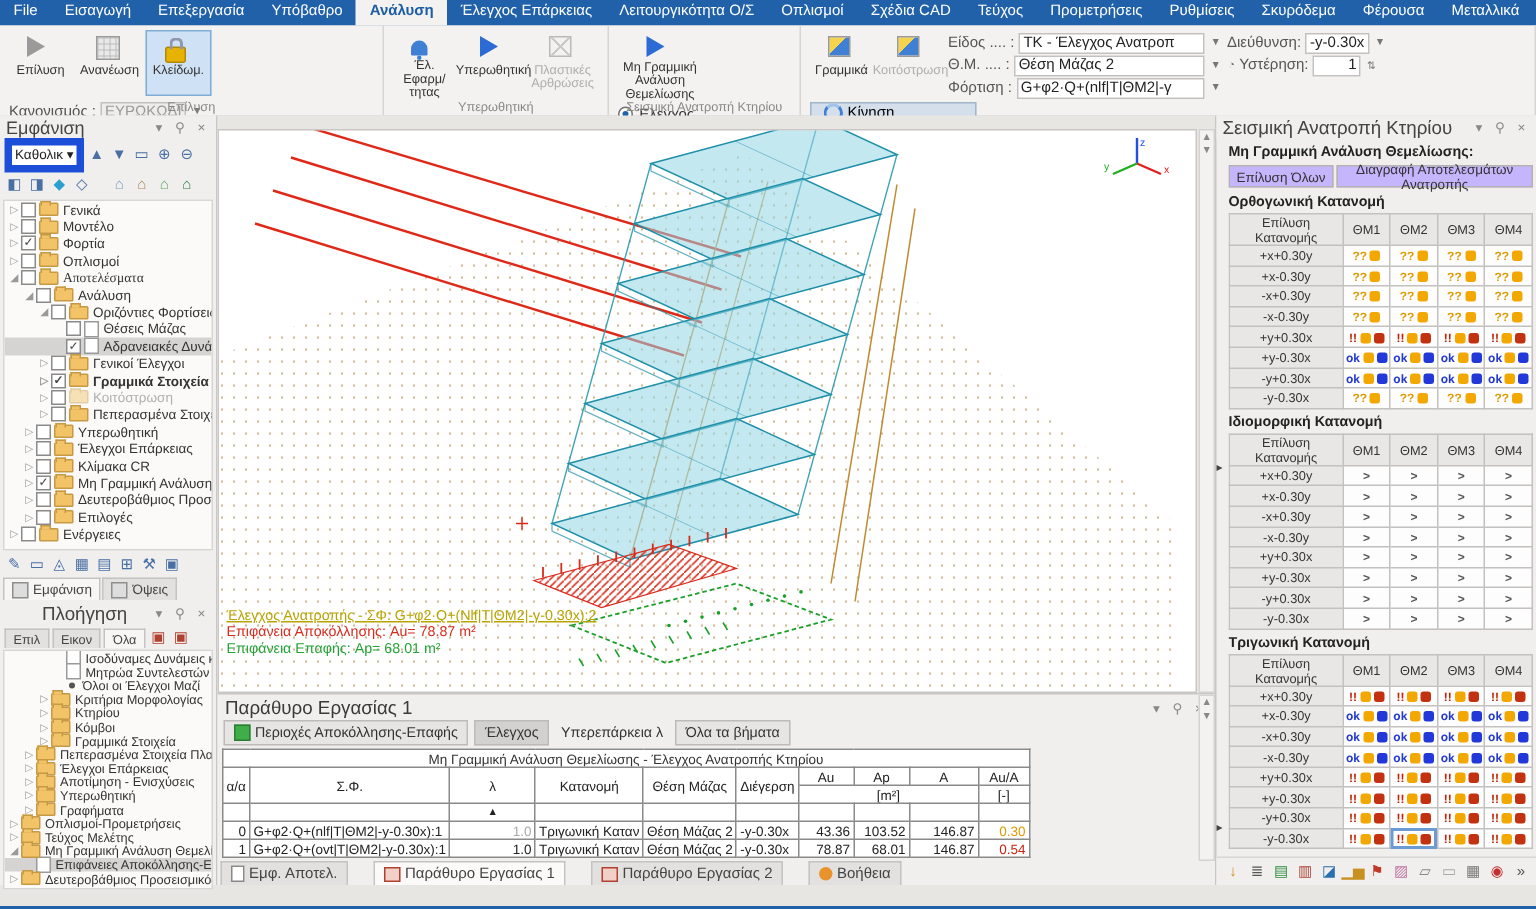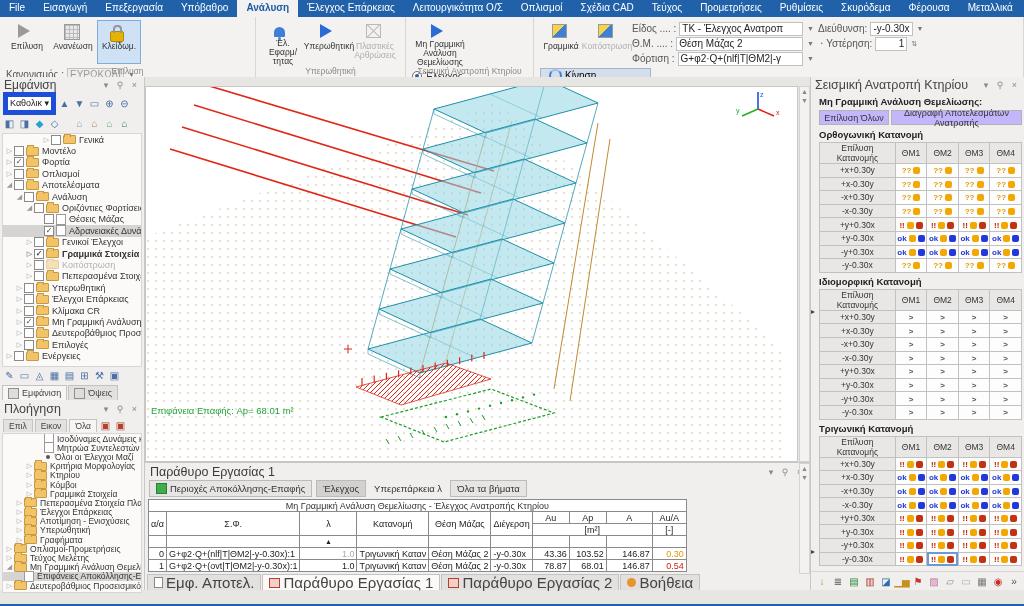--- a/index.html
+++ b/index.html
@@ -86,21 +86,21 @@
   #ws-toolbar{display:flex;align-items:center;gap:4px;padding:0 4px;height:17px;font-size:9.5px;}
   .wbtn{border:1px solid #bdbbb9;background:#e7e5e3;padding:0 6px;height:15px;display:inline-flex;align-items:center;gap:3px;color:#333;}
   .wbtn.pressed{background:#d3d1cf;}
   .wflat{padding:0 4px;color:#333;}
   .gsq{width:9px;height:9px;background:#3fae4a;border:1px solid #2a7d33;display:inline-block;}
   #ws-table{position:absolute;left:3px;top:36px;border-collapse:collapse;font-size:9px;background:#fff;}
   #ws-table td,#ws-table th{border:1px solid #8a8a8a;padding:0 2px;height:11px;font-weight:normal;white-space:nowrap;overflow:hidden;}
   #ws-table .cap{border:1px solid #8a8a8a;text-align:center;color:#333;}
   #ws-table .num{text-align:right;}
   #ws-table th{background:#fff;text-align:center;}
-  #ws-tabs{position:absolute;left:0;bottom:0;height:17px;display:flex;gap:1px;padding-left:2px;font-size:15px;align-items:flex-end;}
+  #ws-tabs{position:absolute;left:0;bottom:0;height:17px;display:flex;gap:17px;padding-left:2px;font-size:10px;align-items:flex-end;}
   .wtab{border:1px solid #c5c3c1;border-bottom:none;background:#e3e1df;height:15px;display:flex;align-items:center;gap:3px;padding:0 6px;color:#444;}
   .wtab.on{background:#fbfaf9;}
   .winico{width:9px;height:8px;border:1px solid #b04030;background:#f2d0c8;display:inline-block;}
   .docico{width:7px;height:9px;border:1px solid #888;background:#fff;display:inline-block;}
   .helpico{width:9px;height:9px;border-radius:50%;background:#e8932c;display:inline-block;}
   #vscroll2{position:absolute;right:0;top:0;width:11px;height:111px;background:#f3f2f1;border:1px solid #d5d3d1;box-sizing:border-box;color:#888;font-size:7px;text-align:center;line-height:9px;}
   
   #right{position:absolute;left:810px;top:77px;width:214px;height:513px;background:#f0efee;border-left:1px solid #c9c7c5;box-sizing:border-box;font-size:9.5px;}
   #rp-body{position:absolute;left:8px;top:17px;right:2px;bottom:20px;overflow:hidden;}
   .rp-sub{font-weight:bold;color:#222;margin:2px 0 3px 0;font-size:9.5px;}
@@ -301,21 +301,21 @@
       <span class="tico">◨</span>
       <span class="tico" style="color: rgb(42, 159, 208);">◆</span>
       <span class="tico">◇</span>
       <span style="width: 8px;"> </span>
       <span class="tico" style="color: rgb(122, 159, 196);">⌂</span>
       <span class="tico" style="color: rgb(168, 136, 90);">⌂</span>
       <span class="tico" style="color: rgb(90, 168, 106);">⌂</span>
       <span class="tico" style="color: rgb(42, 125, 69);">⌂</span>
     </div>
   <div class="tree" id="emf-tree" style="height:232px;border:1px solid #d8d6d4;background:#fbfaf9;margin:0 2px;">
-      <div class="trow" style="height: 11.4px; font-size: 9px; padding-left: 2px; justify-content: center;">
+      <div class="trow" style="height: 11.4px; font-size: 9px; padding-left: 2px;">
         <span class="exp">▷</span>
         <span class="tcb"></span>
         <span class="fold"></span>
         <span>Γενικά</span>
       </div>
       <div class="trow" style="height: 11.4px; font-size: 9px; padding-left: 2px;">
         <span class="exp">▷</span>
         <span class="tcb"></span>
         <span class="fold"></span>
         <span>Μοντέλο</span>
@@ -325,21 +325,21 @@
         <span class="tcb">✓</span>
         <span class="fold"></span>
         <span>Φορτία</span>
       </div>
       <div class="trow" style="height: 11.4px; font-size: 9px; padding-left: 2px;">
         <span class="exp">▷</span>
         <span class="tcb"></span>
         <span class="fold"></span>
         <span>Οπλισμοί</span>
       </div>
-      <div class="trow" style="height: 11.4px; font-size: 9px; padding-left: 2px;">
+      <div class="trow" style="height: 11.4px; font-size: 9px; padding-left: 2px; font-family: Liberation Serif, serif;">
         <span class="exp">◢</span>
         <span class="tcb"></span>
         <span class="fold"></span>
         <span>Αποτελέσματα</span>
       </div>
       <div class="trow" style="height: 11.4px; font-size: 9px; padding-left: 12px;">
         <span class="exp">◢</span>
         <span class="tcb"></span>
         <span class="fold"></span>
         <span>Ανάλυση</span>
@@ -436,21 +436,21 @@
       <span class="tico">▦</span>
       <span class="tico">▤</span>
       <span class="tico">⊞</span>
       <span class="tico">⚒</span>
       <span class="tico">▣</span>
     </div>
   <div class="ltabs" id="emf-tabs">
       <span class="ltab on"><span class="ictiny"></span>Εμφάνιση</span>
       <span class="ltab"><span class="ictiny"></span>Όψεις</span>
     </div>
-  <div class="pane-head" style="font-size:12.5px;">
+  <div class="pane-head" style="font-size:12.5px;margin-left:24px;">
     <span>Πλοήγηση</span>
     <span class="hctl">▾ ⚲ ×</span>
   </div>
   <div class="ltoolbar" id="ploy-tabs" style="height:14px;">
       <span class="ltab" style="height: 12px; font-size: 8.5px;">Επιλ</span>
       <span class="ltab" style="height: 12px; font-size: 8.5px;">Εικον</span>
       <span class="ltab on" style="height: 12px; font-size: 8.5px;">Όλα</span>
       <span class="tico" style="color: rgb(176, 64, 48);">▣</span>
       <span class="tico" style="color: rgb(176, 64, 48);">▣</span>
     </div>
@@ -647,20 +647,22 @@
         <g transform="translate(612,22)">
           <line x1="0" y1="0" x2="0" y2="-17" stroke="#2050e0" stroke-width="1.6"></line>
           <text x="2" y="-12" fill="#2050e0" font-size="7">z</text>
           <line x1="0" y1="0" x2="16" y2="7" stroke="#e02020" stroke-width="1.6"></line>
           <text x="18" y="6" fill="#e02020" font-size="7">x</text>
           <line x1="0" y1="0" x2="-16" y2="7" stroke="#20b020" stroke-width="1.6"></line>
           <text x="-22" y="4" fill="#20b020" font-size="7">y</text>
         </g>
       </svg>
     <div id="overlay">
+        <div style="color: rgb(184, 164, 0); text-decoration: underline;">Έλεγχος Ανατροπής - ΣΦ: G+φ2·Q+(Nlf|Τ|ΘΜ2|-γ-0,30x):2</div>
+        <div style="color: rgb(217, 43, 28);">Επιφάνεια Αποκόλλησης: Au= 78.87 m²</div>
         <div style="color: rgb(35, 164, 55);">Επιφάνεια Επαφής: Ap= 68.01 m²</div>
       </div>
   </div>
   <div id="vscroll1">▲<br>▼</div>
 </div>
 
 <div id="workspace">
   <div id="ws-head">
     <span>Παράθυρο Εργασίας 1</span>
     <span class="hctl" style="margin-left:auto;color:#888;font-size:9px;letter-spacing:3px;">▾ ⚲ ×</span>

